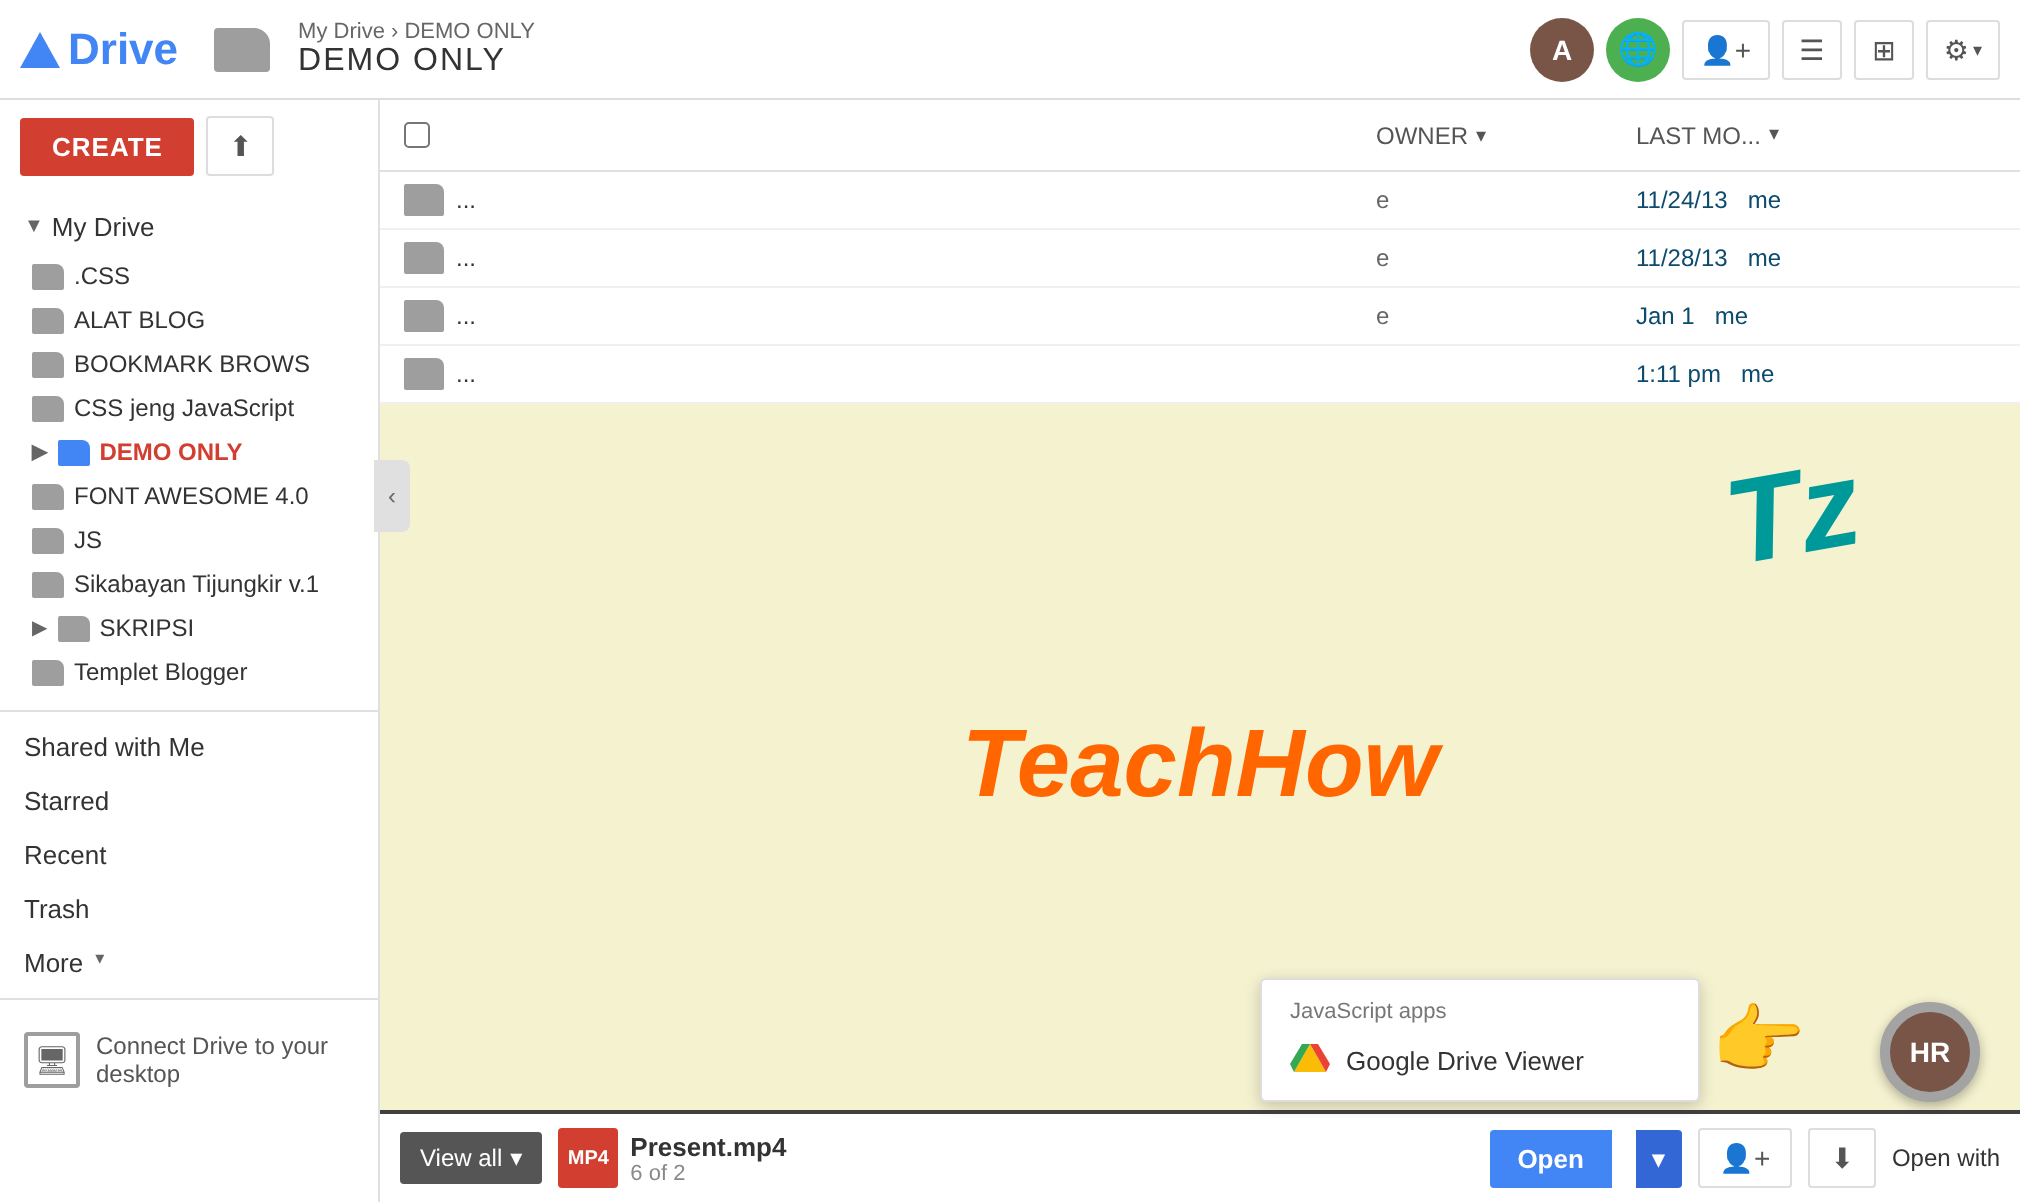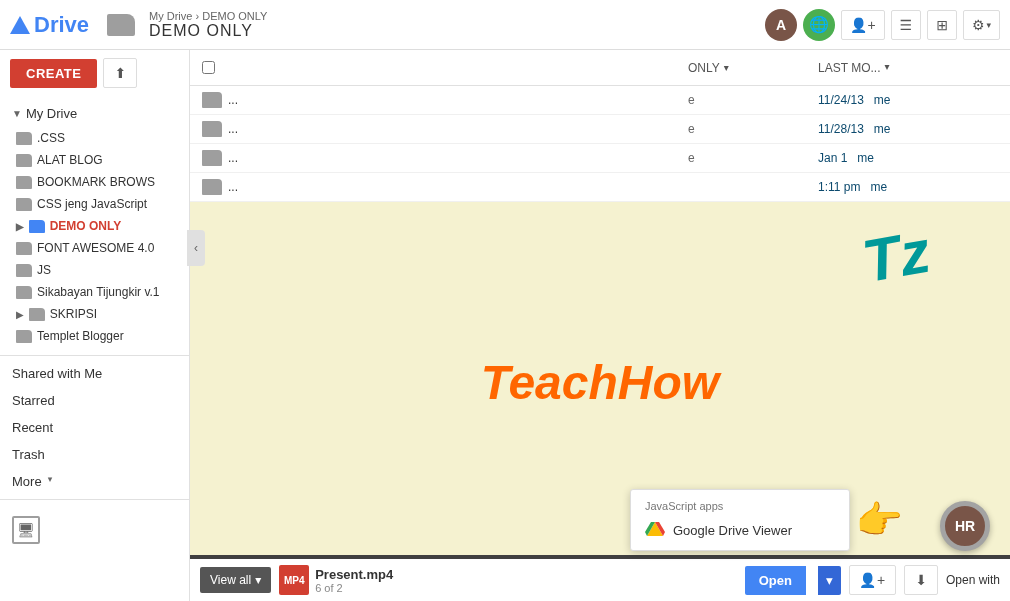--- a/index.html
+++ b/index.html
@@ -303,21 +303,21 @@
       border-radius: 2px;
       color: white;
       font-size: 9px;
       display: flex; align-items: center; justify-content: center;
       cursor: pointer;
     }
 
     
     #bottom-bar {
       background: #fff;
-      border-top: 4px solid #404040;
+      border-top: 2px solid #404040;
       height: 46px;
       display: flex;
       align-items: center;
       padding: 0 10px;
       gap: 8px;
       position: absolute;
       bottom: 0;
       left: 0; right: 0;
       z-index: 5;
       justify-content: flex-end;
@@ -521,33 +521,34 @@
     </div>
     <div class="sidebar-item">
       <span>More</span>
       <span style="font-size:9px;color:#666;">▾</span>
     </div>
 
     <div class="sidebar-divider"></div>
 
     <div class="connect-drive">
       <div class="connect-icon">🖥</div>
+      <span>Connect Drive to your desktop</span>
     </div>
   </div>
 
   <div class="toggle-arrow">‹</div>
 
   <div id="content-area">
 
     <div id="table-header">
       <div class="col-name">
         <input type="checkbox" style="margin-right: 6px;">
       </div>
       <div class="col-owner">
-        <span>ONLY</span>
+        <span>OWNER</span>
         <span class="sort-arrow">▾</span>
       </div>
       <div class="col-modified">
         <span>LAST MO...</span>
         <span class="sort-arrow">▾</span>
       </div>
     </div>
 
     <div class="file-rows">
       <div class="file-row">

